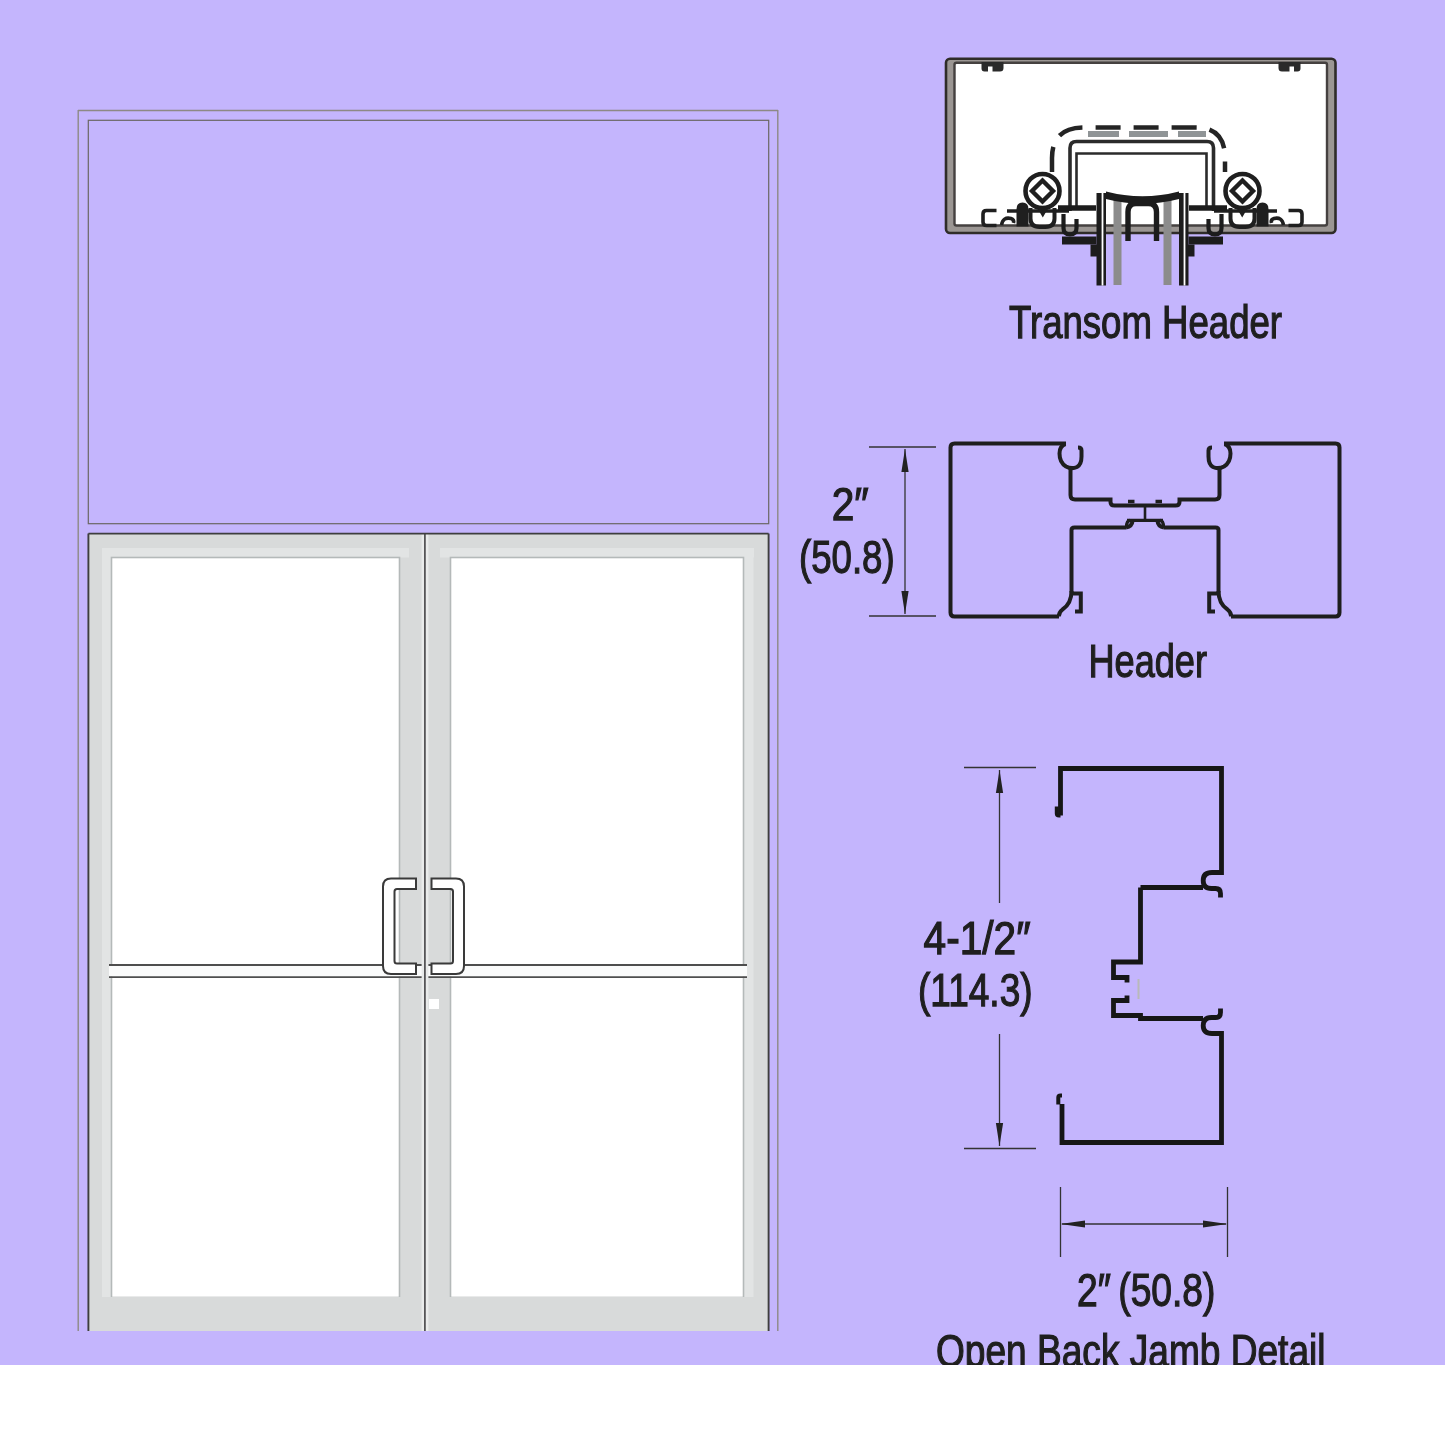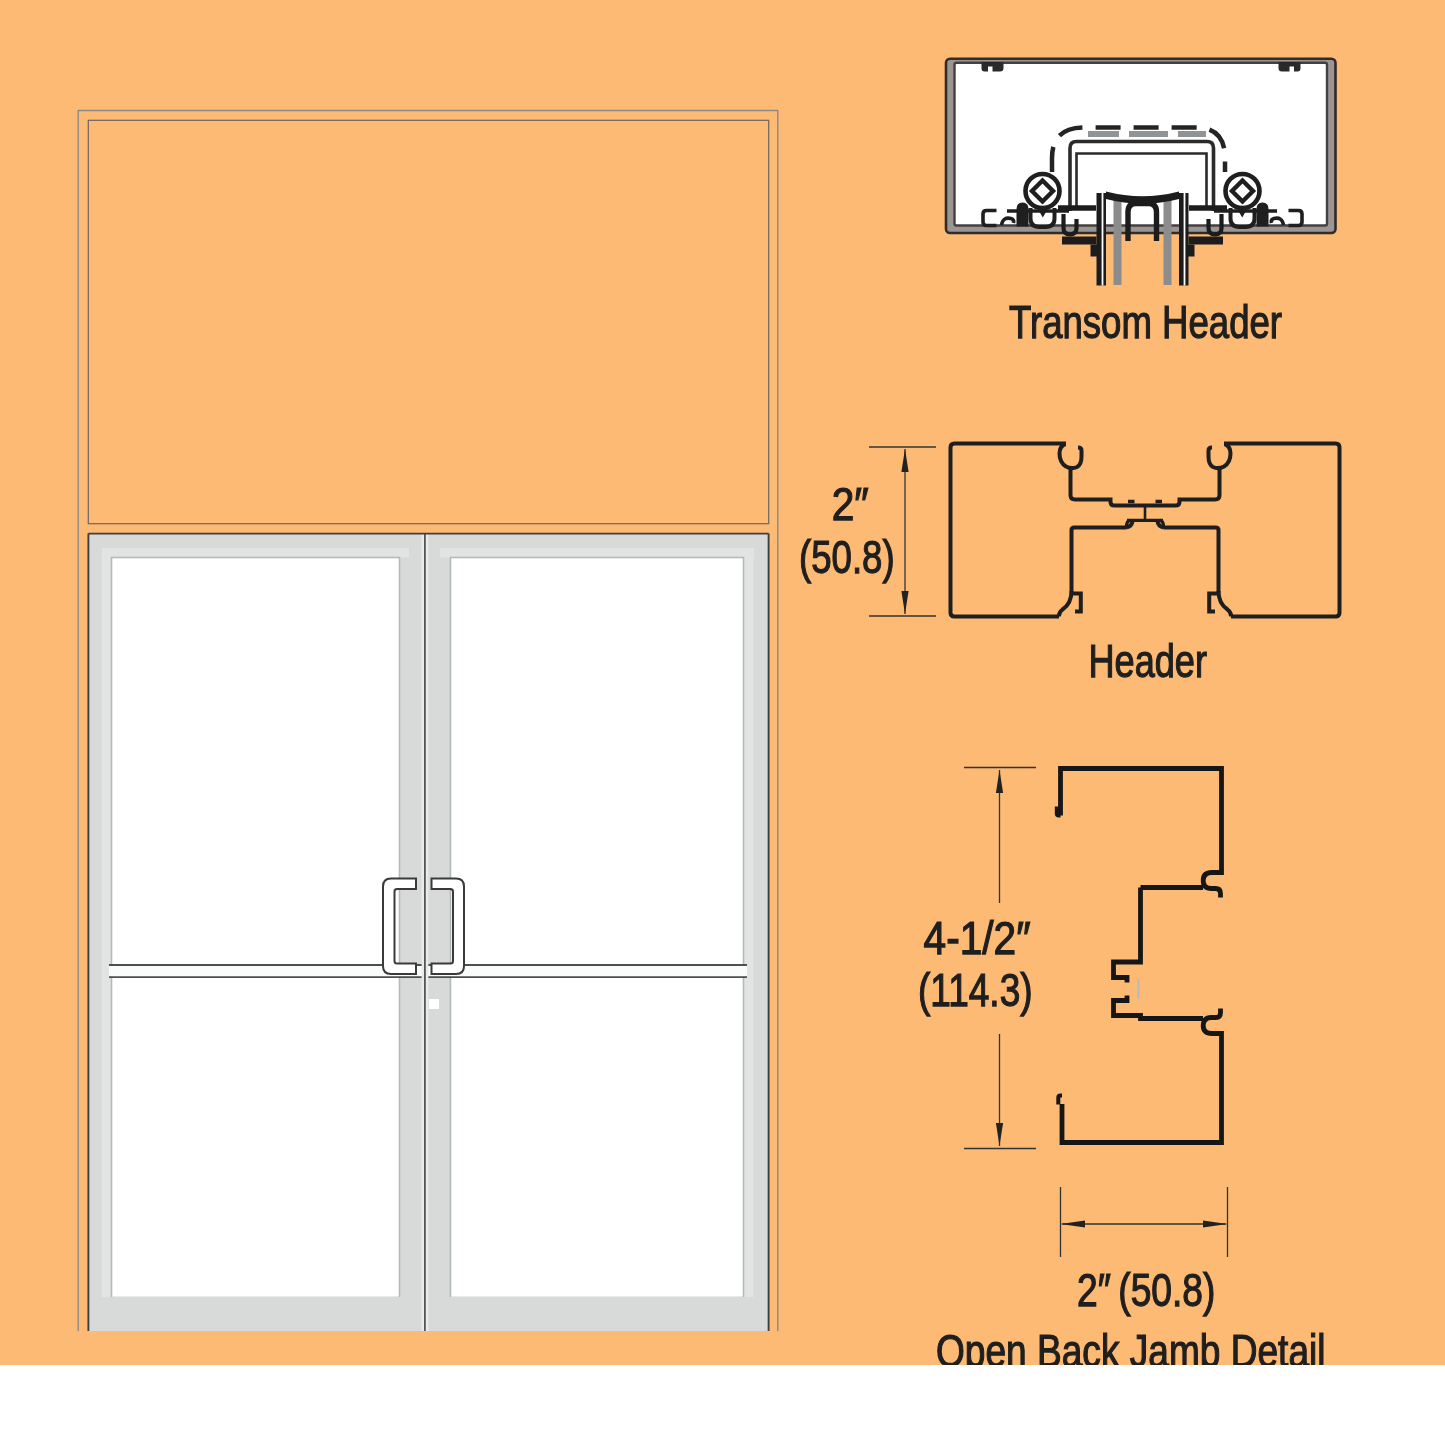--- a/index.html
+++ b/index.html
@@ -1,16 +1,16 @@
 <!DOCTYPE html>
 <html><head>
 <meta charset="utf-8">
 <style>
   html,body{margin:0;padding:0;background:#ffffff;}
-  #page{position:relative;width:1445px;height:1365px;background:#fdba74;overflow:hidden;
+  #page{position:relative;width:1445px;height:1365px;background:#c4b5fd;overflow:hidden;
         font-family:"Liberation Sans", sans-serif;}
   svg{position:absolute;left:0;top:0;}
   text{font-family:"Liberation Sans", sans-serif;font-weight:normal;fill:#1f1f1f;stroke:#1f1f1f;stroke-width:1.25px;}
 </style>
 </head>
 <body>
 <div id="page">
 <svg width="1445" height="1445" viewBox="0 0 1445 1445">
 
 <g stroke="#8d8985" stroke-width="1.4" fill="none">

